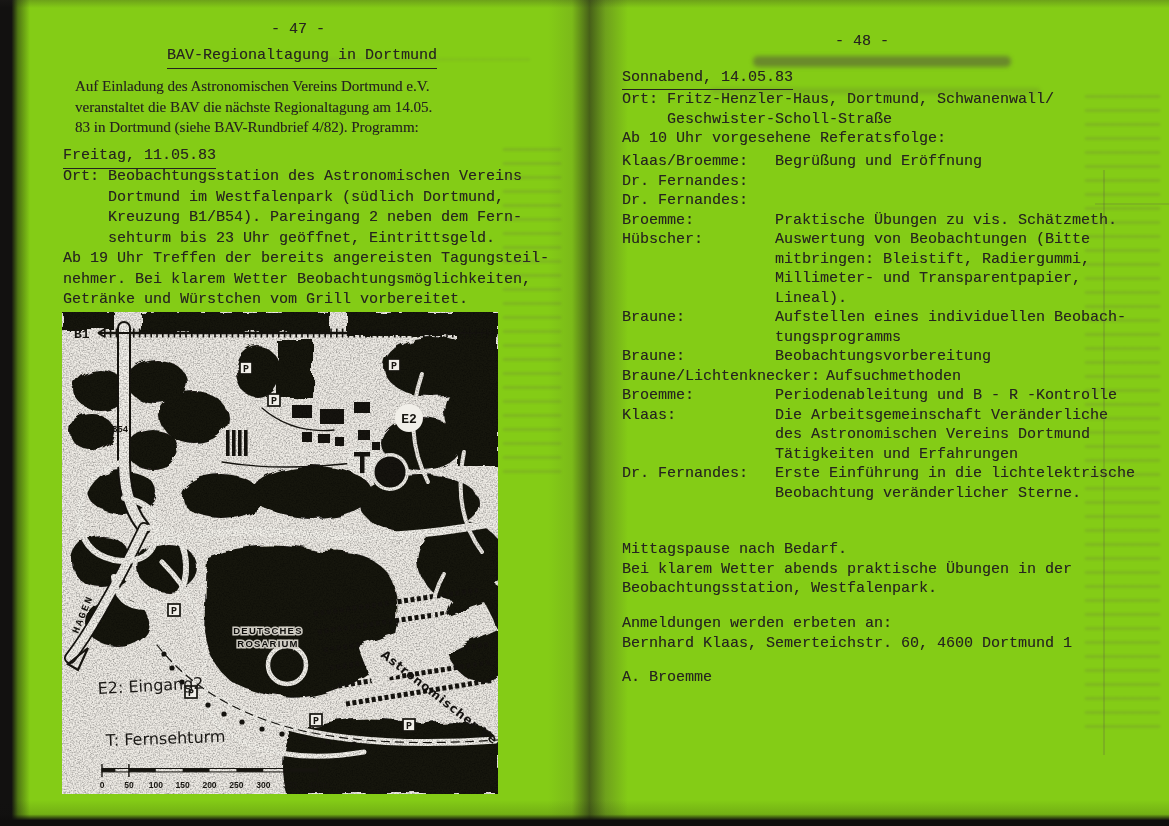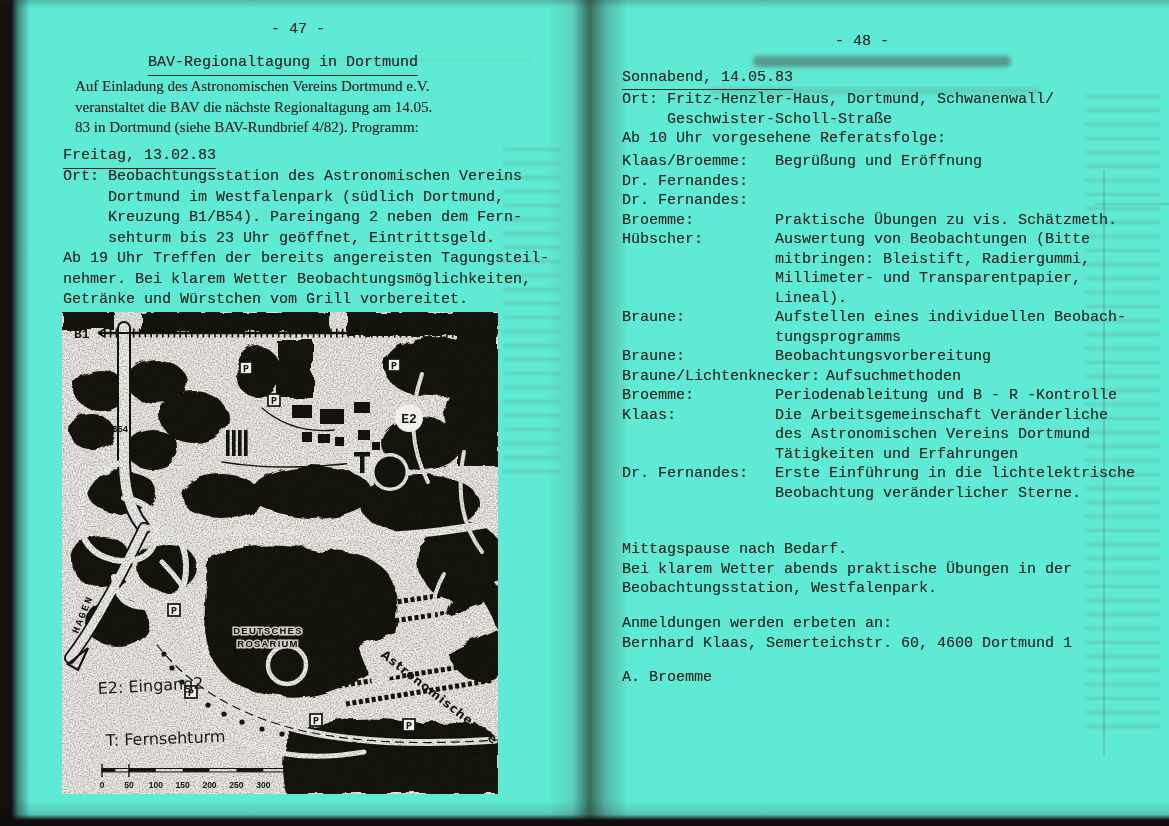--- a/index.html
+++ b/index.html
@@ -2,21 +2,21 @@
 <html><head>
 <meta charset="utf-8">
 <style>
   html,body{margin:0;padding:0;background:#9a968f;}
   #sheet{
     position:relative;width:1169px;height:826px;overflow:hidden;
     background:
       radial-gradient(ellipse 900px 500px at 85% 10%, rgba(255,255,255,.35), transparent 60%),
       linear-gradient(90deg,#dcd9d3 0%, #e9e6e1 6%, #e9e6e1 44%, #e2dfd9 49%, #e6e3de 54%, #ecé 0),
       #e9e6e1;
-    background-color:#5eead4;
+    background-color:#84cc16;
     font-family:"Liberation Mono","DejaVu Sans Mono",monospace;
     color:#26241f;
   }
   .mono{font:15px/20.5px "Liberation Mono","DejaVu Sans Mono",monospace;white-space:pre;color:#26241f;
         text-shadow:.3px .3px 0 rgba(38,36,31,.35);}
   .rp .mono{line-height:19.5px;}
   .abs{position:absolute;}
   .center{text-align:center;}
   .uline{display:inline-block;border-bottom:1.6px solid #26241f;padding-bottom:1px;}
   
@@ -39,28 +39,28 @@
   .ghostline-h{background:rgba(90,84,74,.18);filter:blur(.6px);}
   svg text{text-shadow:none;}
 </style>
 </head>
 <body>
 
 <div id="sheet">
 
   <div class="abs" style="left:0;top:0;width:580px;height:826px;">
     <div class="abs mono center" style="left:63px;top:20px;width:470px;">- 47 -</div>
-    <div class="abs center" style="left:48px;top:46px;width:470px;margin-top:7px;">
+    <div class="abs center" style="left:67px;top:46px;width:470px;">
       <span class="mono uline">BAV-Regionaltagung in Dortmund</span>
     </div>
     <div class="abs mono" style="left:75px;top:76px;font-family:Liberation Serif, serif;">Auf Einladung des Astronomischen Vereins Dortmund e.V.
 veranstaltet die BAV die nächste Regionaltagung am 14.05.
 83 in Dortmund (siehe BAV-Rundbrief 4/82). Programm:</div>
     <div class="abs" style="left:63px;top:146px;">
-      <span class="mono uline">Freitag, 13.02.83</span>
+      <span class="mono uline">Freitag, 11.05.83</span>
     </div>
     <div class="abs mono" style="left:63px;top:167px;">Ort: Beobachtungsstation des Astronomischen Vereins
      Dortmund im Westfalenpark (südlich Dortmund,
      Kreuzung B1/B54). Pareingang 2 neben dem Fern-
      sehturm bis 23 Uhr geöffnet, Eintrittsgeld.</div>
     <div class="abs mono" style="left:63px;top:249px;">Ab 19 Uhr Treffen der bereits angereisten Tagungsteil-
 nehmer. Bei klarem Wetter Beobachtungsmöglichkeiten,
 Getränke und Würstchen vom Grill vorbereitet.</div>
 
     <div class="smudge ghostlines" style="left:503px;top:148px;width:58px;height:330px;"></div>

